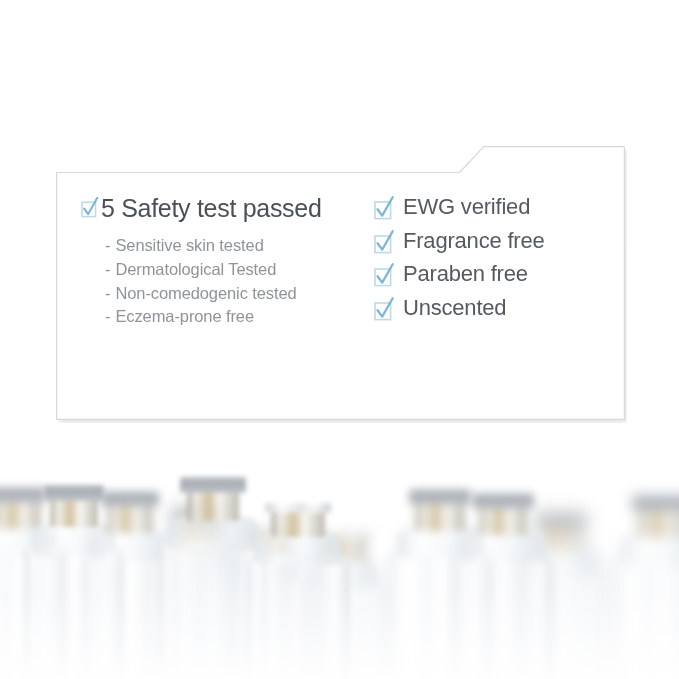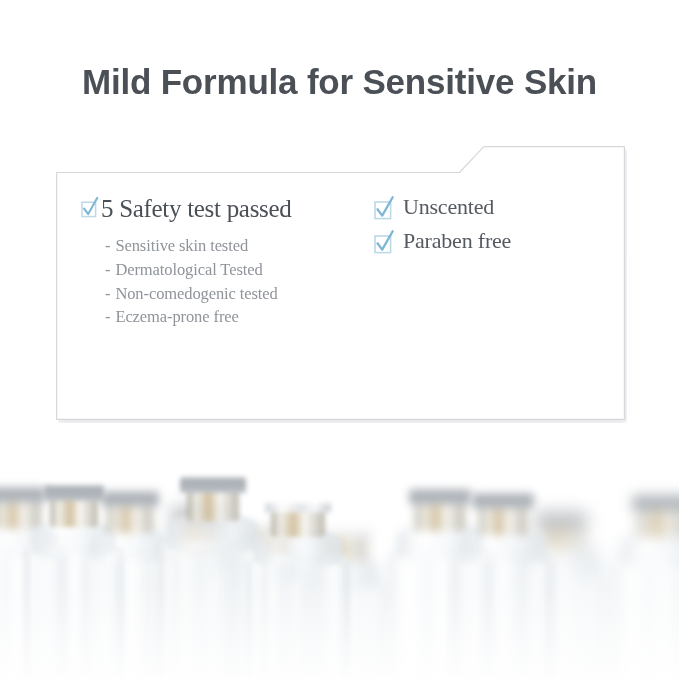--- a/index.html
+++ b/index.html
@@ -54,21 +54,20 @@
   
   #card-outline{position:absolute;inset:0;pointer-events:none;}
 
   
   #card-content{
     position:absolute;
     left:0;top:0;width:569px;height:276px;
     display:flex;
     padding:52px 0 0 0;
     box-sizing:border-box;
-    font-family:Liberation Serif, serif;
   }
   #col-left{width:310px;padding-left:25px;box-sizing:border-box;}
   #col-right{flex:1;padding-left:8px;box-sizing:border-box;}
 
   
   .head-row{display:flex;align-items:flex-start;}
   #safety-heading{
     font-size:25px;
     color:#4b5057;
     line-height:1;
@@ -193,21 +192,20 @@
       rgba(255,255,255,.55) 84%,
       rgba(255,255,255,.9) 100%);
     pointer-events:none;
   }
 </style>
 </head>
 <body>
 
 <div id="stage">
 
-  <div id="page-title">Mild Formula for Sensitive Skin</div>
 
   <div id="benefits-card">
     <div id="card-shadow"></div>
     <div id="card-surface"></div>
 
     <svg id="card-outline" width="569" height="276" viewBox="0 0 569 276" fill="none">
       <path d="M0.6 28.5 H403.5 L427.8 2.6 H568.4 V275.4 H0.6 Z" stroke="#d6d8dc" stroke-width="1.2" fill="none" stroke-linejoin="round"></path>
     </svg>
 
     <div id="card-content">
@@ -235,40 +233,58 @@
           </li>
           <li>
             <span class="dash">-</span><span>Eczema-prone free</span>
           </li>
         </ul>
       </div>
 
       <div id="col-right">
 
 
-
-
         <div class="claim-row">
           <span class="check-icon md">
             <svg width="20" height="24" viewBox="0 0 20 24">
               <rect x="1" y="6" width="15.6" height="16.6" fill="#ffffff" stroke="#bcd9e8" stroke-width="1.6"></rect>
               <path d="M3.5 13.3 L8.2 19.6 L18.7 1.2" stroke="#7fb6d4" stroke-width="2.3" fill="none" stroke-linecap="round" stroke-linejoin="round"></path>
             </svg>
           </span>
-          <span class="claim-label">Unscented</span>
+          <span class="claim-label">EWG verified</span>
         </div>
 
         <div class="claim-row">
           <span class="check-icon md">
             <svg width="20" height="24" viewBox="0 0 20 24">
               <rect x="1" y="6" width="15.6" height="16.6" fill="#ffffff" stroke="#bcd9e8" stroke-width="1.6"></rect>
               <path d="M3.5 13.3 L8.2 19.6 L18.7 1.2" stroke="#7fb6d4" stroke-width="2.3" fill="none" stroke-linecap="round" stroke-linejoin="round"></path>
             </svg>
           </span>
+          <span class="claim-label">Fragrance free</span>
+        </div>
+
+        <div class="claim-row">
+          <span class="check-icon md">
+            <svg width="20" height="24" viewBox="0 0 20 24">
+              <rect x="1" y="6" width="15.6" height="16.6" fill="#ffffff" stroke="#bcd9e8" stroke-width="1.6"></rect>
+              <path d="M3.5 13.3 L8.2 19.6 L18.7 1.2" stroke="#7fb6d4" stroke-width="2.3" fill="none" stroke-linecap="round" stroke-linejoin="round"></path>
+            </svg>
+          </span>
           <span class="claim-label">Paraben free</span>
+        </div>
+
+        <div class="claim-row">
+          <span class="check-icon md">
+            <svg width="20" height="24" viewBox="0 0 20 24">
+              <rect x="1" y="6" width="15.6" height="16.6" fill="#ffffff" stroke="#bcd9e8" stroke-width="1.6"></rect>
+              <path d="M3.5 13.3 L8.2 19.6 L18.7 1.2" stroke="#7fb6d4" stroke-width="2.3" fill="none" stroke-linecap="round" stroke-linejoin="round"></path>
+            </svg>
+          </span>
+          <span class="claim-label">Unscented</span>
         </div>
 
       </div>
     </div>
   </div>
 
   <div id="bottle-band">
 
     <div class="bottle blurD" style="left:150px;width:96px;height:190px;">
       <div class="b-body" style="height:132px;"></div>

